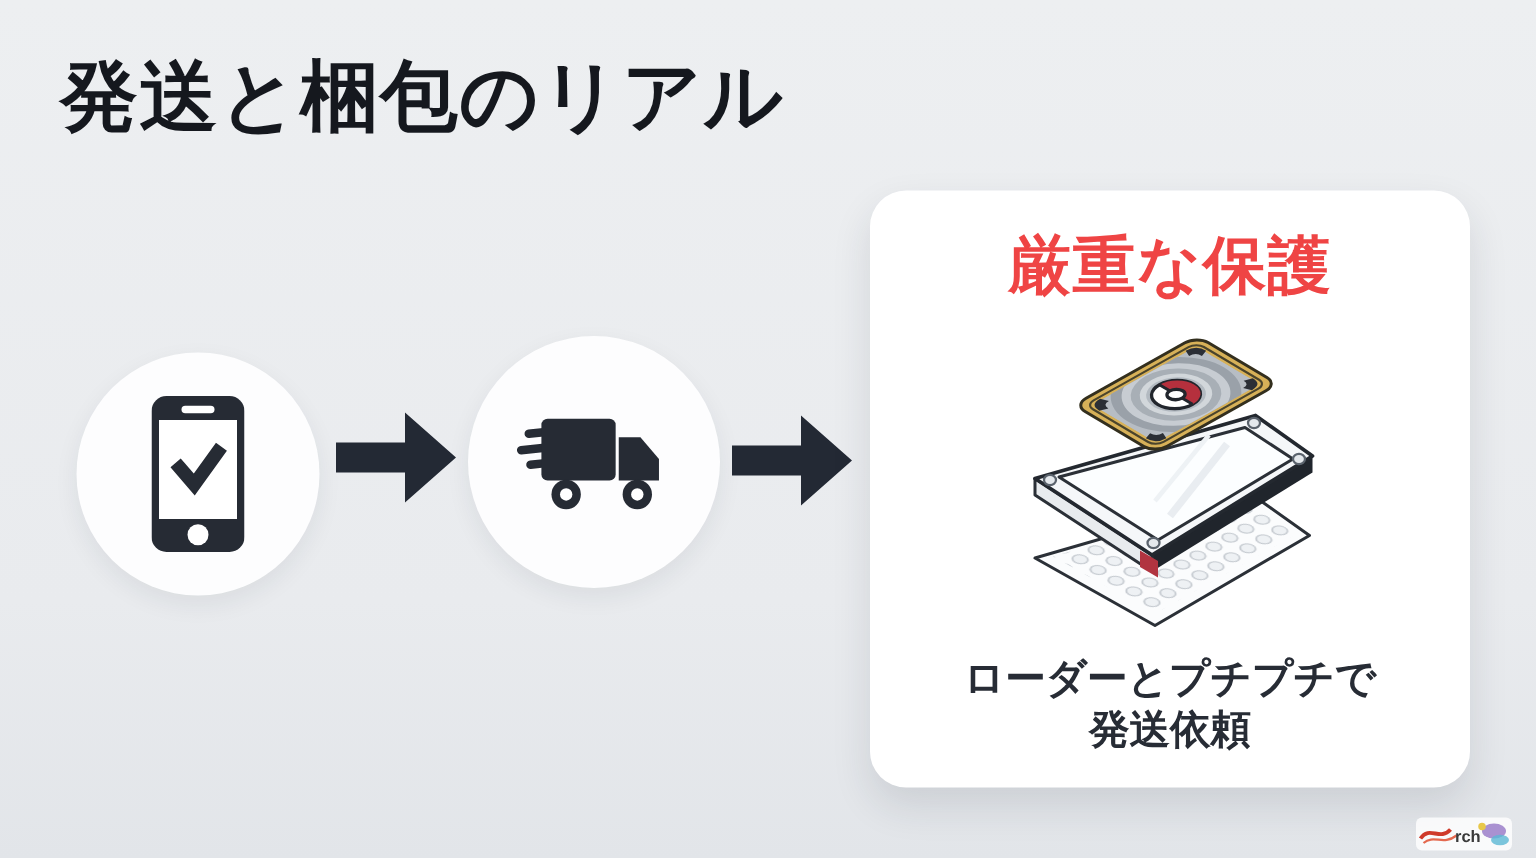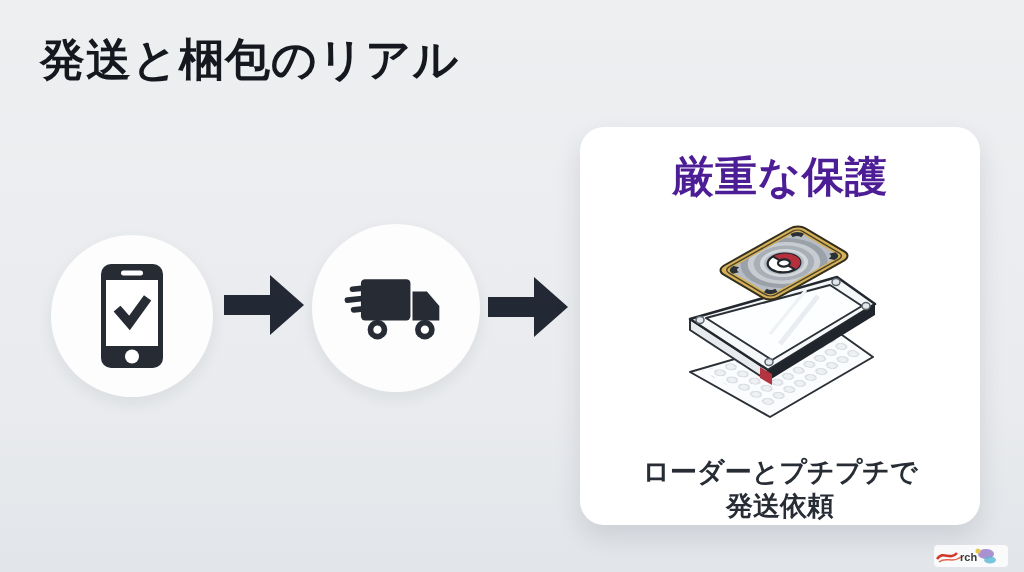--- a/index.html
+++ b/index.html
@@ -5,21 +5,21 @@
   html,body{margin:0;padding:0;}
   body{
     width:1024px;height:572px;overflow:hidden;
     font-family:"Liberation Sans","DejaVu Sans",sans-serif;
     background:linear-gradient(180deg,#edeff1 0%,#e9ebee 70%,#e2e5e9 100%);
     position:relative;
   }
   .slide{position:absolute;inset:0;}
   .slide-title{
     position:absolute;left:40px;top:30px;margin:0;
-    font-size:45px;font-weight:900;color:#15181e;letter-spacing:1px;
+    font-size:52px;font-weight:900;color:#15181e;letter-spacing:1px;
   }
   .step-circle{
     position:absolute;background:#fdfdfe;border-radius:50%;
     box-shadow:0 6px 16px rgba(30,40,60,.07);
     display:flex;align-items:center;justify-content:center;
   }
   .circle-request{left:51px;top:235px;width:162px;height:162px;}
   .circle-delivery{left:312px;top:224px;width:168px;height:168px;}
   .step-label{
     position:absolute;text-align:center;color:#272c35;
@@ -30,29 +30,29 @@
   .flow-arrow{position:absolute;width:82px;height:64px;}
   .arrow-1{left:224px;top:273px;}
   .arrow-2{left:488px;top:275px;}
   .protection-card{
     position:absolute;left:580px;top:127px;width:400px;height:398px;
     background:#ffffff;border-radius:24px;
     box-shadow:0 12px 26px rgba(30,40,60,.12);
   }
   .card-title{
     position:absolute;top:22px;left:0;width:100%;margin:0;text-align:center;
-    font-size:42px;font-weight:900;color:#4c1d95;letter-spacing:1px;font-family:Liberation Serif, serif;
+    font-size:42px;font-weight:900;color:#ef4444;letter-spacing:1px;font-family:Liberation Serif, serif;
   }
   .card-illustration{position:absolute;left:80px;top:93px;width:240px;height:200px;}
   .card-caption{
     position:absolute;top:308px;left:0;width:100%;text-align:center;
-    font-size:27px;font-weight:800;color:#272c35;line-height:34px;margin-top:20px;
+    font-size:27px;font-weight:800;color:#272c35;line-height:34px;
   }
   .watermark{
-    position:absolute;right:16px;bottom:5px;width:74px;height:22px;
+    position:absolute;right:16px;bottom:5px;width:64px;height:22px;
     background:rgba(255,255,255,.8);border-radius:4px;overflow:hidden;
   }
 </style>
 </head>
 <body>
 
 <div class="slide">
 
   <h1 class="slide-title">発送と梱包のリアル</h1>
 

